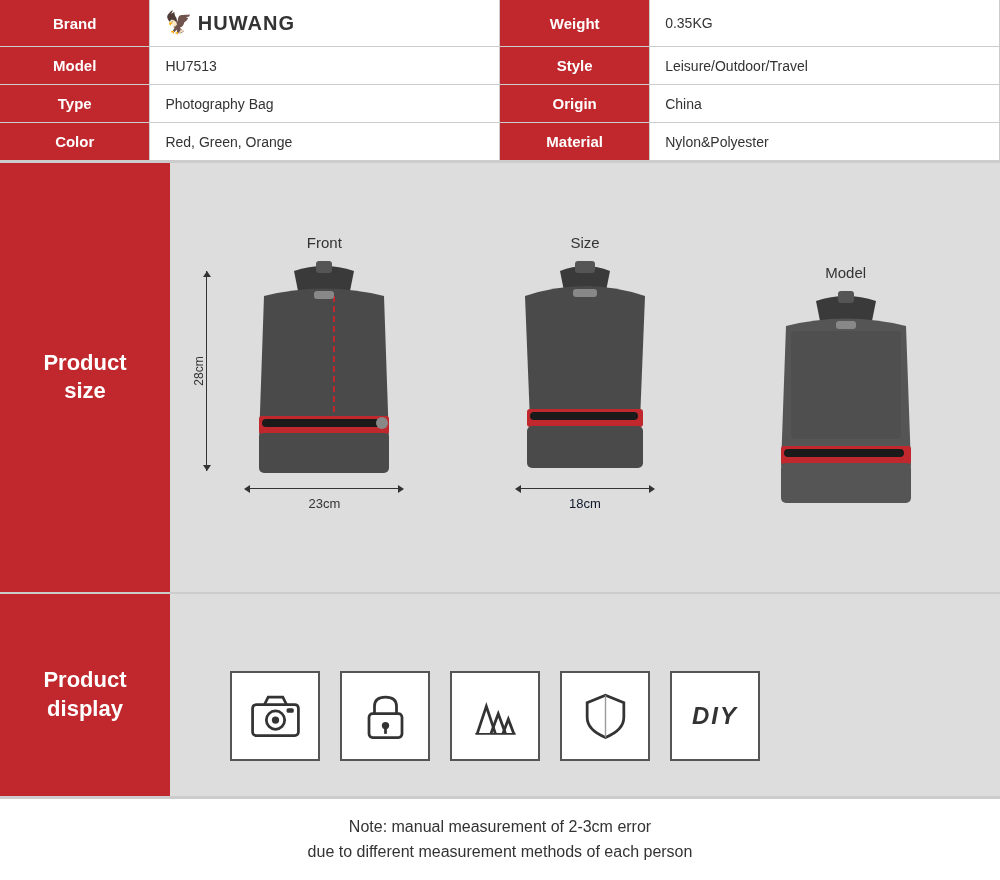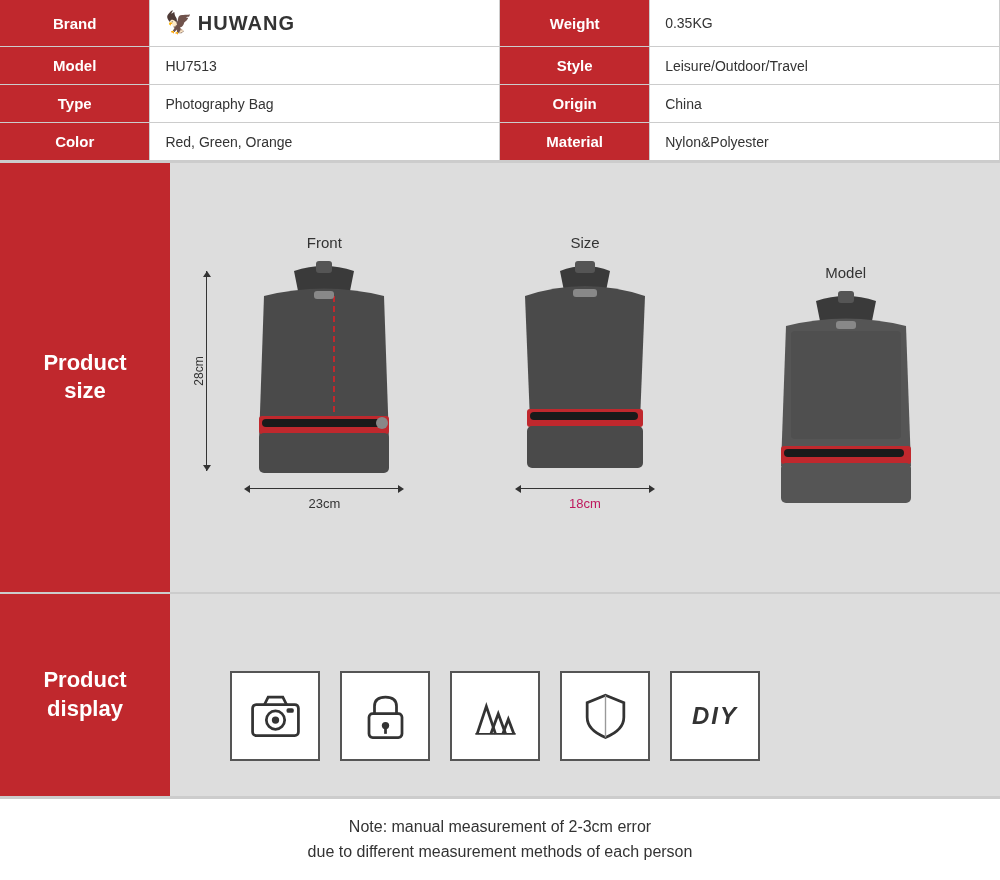--- a/index.html
+++ b/index.html
@@ -284,21 +284,21 @@
 
             <rect x="68" y="28" width="24" height="8" rx="3" fill="#888"></rect>
           </svg>
 
           <div style="display:flex; flex-direction:column; align-items:center; width:160px; margin-top:4px;">
             <div style="display:flex; align-items:center; width:140px;">
               <div style="width:0;height:0;border-top:4px solid transparent;border-bottom:4px solid transparent;border-right:6px solid #333;"></div>
               <div style="flex:1; height:1px; background:#333;"></div>
               <div style="width:0;height:0;border-top:4px solid transparent;border-bottom:4px solid transparent;border-left:6px solid #333;"></div>
             </div>
-            <span style="font-size:13px;color:#be185d;margin-top:3px;">18cm</span>
+            <span style="font-size:13px;color:#0f172a;margin-top:3px;">18cm</span>
           </div>
         </div>
 
         <div class="bag-item">
           <span class="bag-label">Model</span>
           <svg class="bag-svg" width="180" height="220" viewBox="0 0 180 220">
 
             <path d="M60,10 Q90,0 120,10 L115,35 Q90,25 65,35 Z" fill="#3a3a3a"></path>
             <rect x="82" y="0" width="16" height="12" rx="3" fill="#555"></rect>
 

